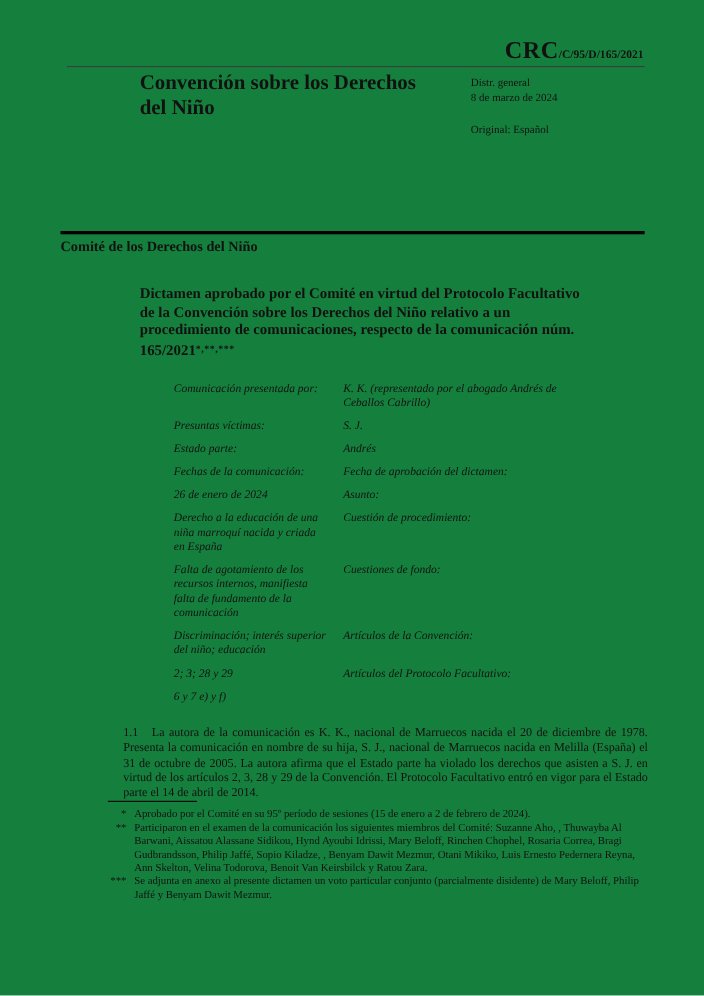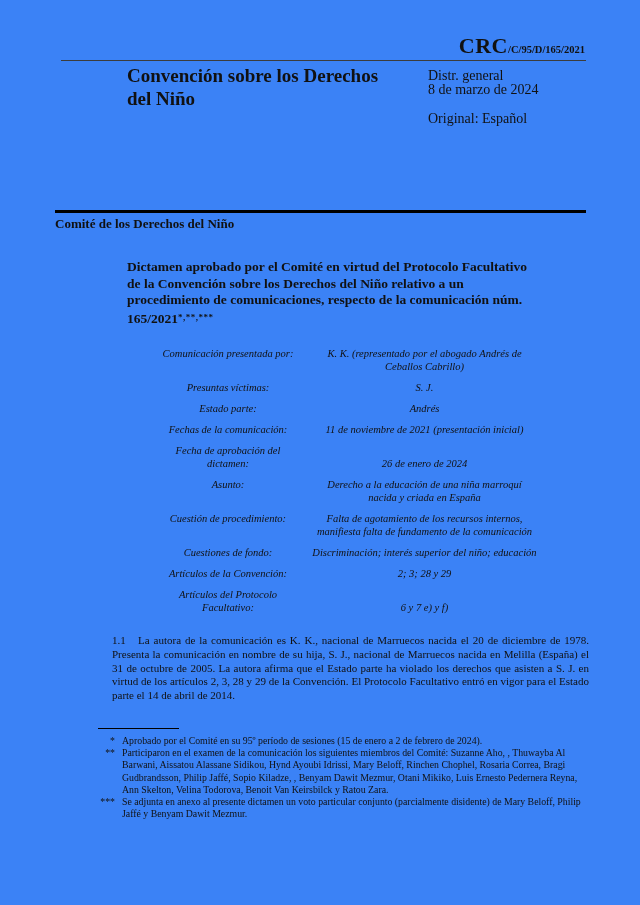--- a/index.html
+++ b/index.html
@@ -1,19 +1,19 @@
 <!DOCTYPE html>
 <html><head>
 <meta charset="utf-8">
 <style>
   html,body{margin:0;padding:0;background:#ffffff;}
   .page{
     position:relative;
     width:640px;height:905px;
-    background:#3b82f6;
+    background:#15803d;
     font-family:"Liberation Serif", serif;
     color:#111;
     overflow:hidden;
   }
   
   .doc-symbol{
     position:absolute;top:33px;right:55px;
     white-space:nowrap;
   }
   .doc-symbol .big{font-size:22px;font-weight:bold;letter-spacing:.5px;}
@@ -21,21 +21,21 @@
   .thin-rule{
     position:absolute;top:60px;left:61px;width:525px;height:1px;
     background:#3c3c3c;
   }
   .org-title{
     position:absolute;top:64px;left:127px;width:265px;
     font-size:19px;font-weight:bold;line-height:23px;margin:0;
   }
   .distr-block{
     position:absolute;top:69px;left:428px;
-    font-size:14px;line-height:14px;
+    font-size:10px;line-height:14px;
   }
   .distr-block .orig{margin-top:15px;}
   .thick-rule{
     position:absolute;top:210px;left:55px;width:531px;height:3px;
     background:#000;
   }
   .committee{
     position:absolute;top:217px;left:55px;
     font-size:13px;font-weight:bold;line-height:14px;
   }
@@ -49,21 +49,21 @@
   }
   .doc-title .refs{
     font-size:9px;vertical-align:3px;letter-spacing:.5px;
   }
   .meta{
     margin:20px 0 0 46px;
     display:grid;
     grid-template-columns:140px 225px;
     column-gap:14px;
     row-gap:8px;
-    font-size:10.5px;line-height:13px;text-align:center;
+    font-size:10.5px;line-height:13px;
   }
   .meta-label{font-style:italic;align-self:start;}
   .meta-value{align-self:end;font-style:italic;}
   .para{
     margin:20px 0 0 0;
     font-size:11px;line-height:13.8px;
     text-align:justify;
   }
   .para-num{display:inline-block;min-width:26px;}
   
@@ -110,21 +110,20 @@
         <div class="meta-label">Comunicación presentada por:</div>
         <div class="meta-value">K. K. (representado por el abogado Andrés de Ceballos Cabrillo)</div>
 
         <div class="meta-label">Presuntas víctimas:</div>
         <div class="meta-value">S. J.</div>
 
         <div class="meta-label">Estado parte:</div>
         <div class="meta-value">Andrés</div>
 
         <div class="meta-label">Fechas de la comunicación:</div>
-        <div class="meta-value">11 de noviembre de 2021 (presentación inicial)</div>
 
         <div class="meta-label">Fecha de aprobación del dictamen:</div>
         <div class="meta-value">26 de enero de 2024</div>
 
         <div class="meta-label">Asunto:</div>
         <div class="meta-value">Derecho a la educación de una niña marroquí nacida y criada en España</div>
 
         <div class="meta-label">Cuestión de procedimiento:</div>
         <div class="meta-value">Falta de agotamiento de los recursos internos, manifiesta falta de fundamento de la comunicación</div>
 

